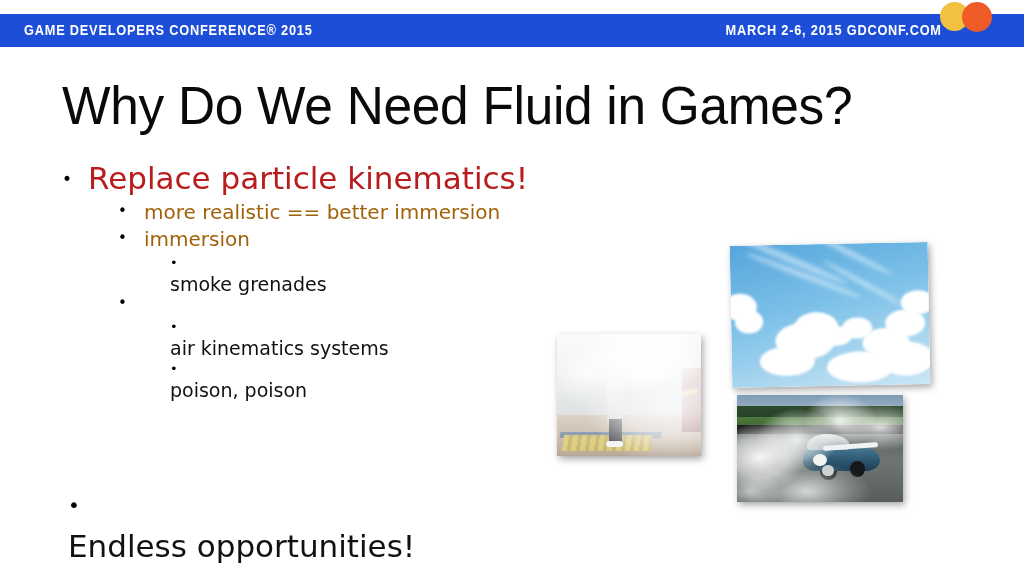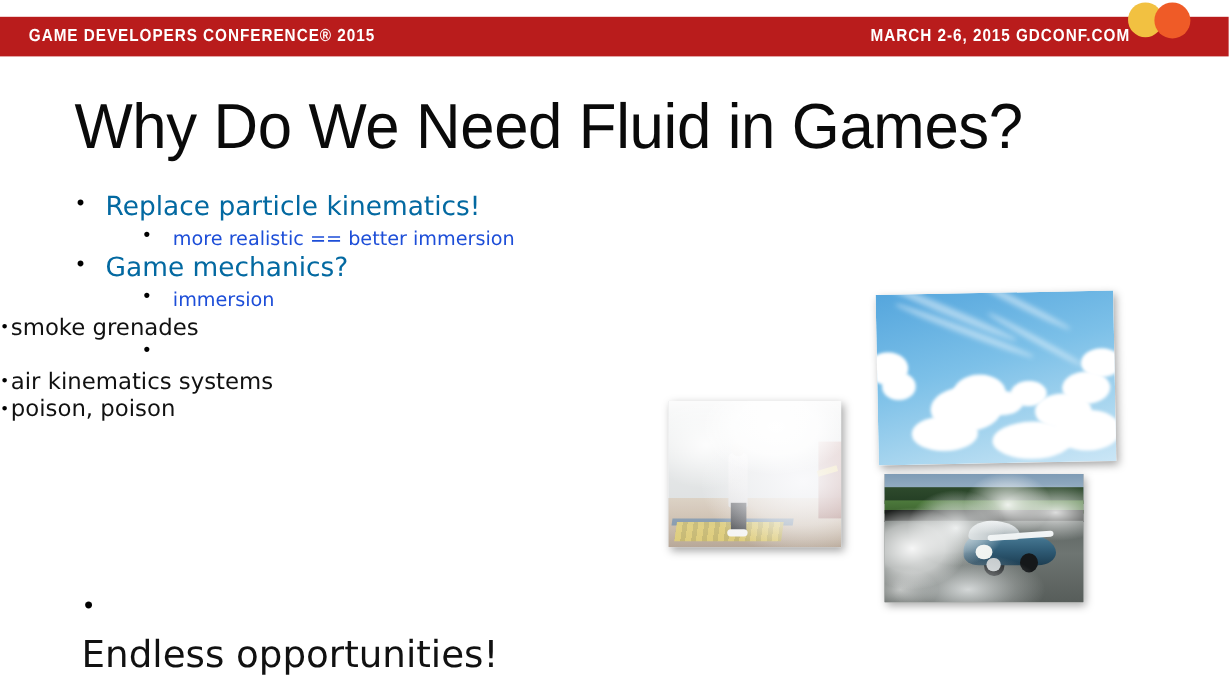--- a/index.html
+++ b/index.html
@@ -6,21 +6,21 @@
   html,body { width:1024px; height:570px; overflow:hidden; }
   body {
     background:#ffffff;
     font-family:"DejaVu Sans", sans-serif;
     position:relative;
   }
 
   
   .gdc-bar {
     position:absolute; left:0; top:14px; width:1024px; height:33px;
-    background:#b91c1c;
+    background:#1d4ed8;
     z-index:2;
   }
   .gdc-bar-left {
     position:absolute; left:24px; top:8px;
     color:#ffffff;
     font-family:"Liberation Sans Narrow","Liberation Sans", sans-serif;
     font-size:14.5px; font-weight:bold; letter-spacing:0.9px;
     transform:scaleX(0.88); transform-origin:left center;
     white-space:nowrap;
   }
@@ -58,32 +58,32 @@
   .bullets { position:absolute; left:0; top:160px; width:700px; }
 
   .bl { display:flex; align-items:baseline; white-space:nowrap; }
 
   
   .lvl1 { padding-left:62px; margin-bottom:4px; }
   .lvl1 .dot { width:26px; flex:0 0 26px; }
   .lvl1 .dot::before {
     content:"\2022"; font-size:17px; color:#000; position:relative; top:-4px;
   }
-  .lvl1 .txt { font-size:22px; color:#0369a1; font-family:"DejaVu Sans", sans-serif; }
+  .lvl1 .txt { font-size:31px; color:#b91c1c; font-family:"DejaVu Sans", sans-serif; }
 
   
   .lvl2 { padding-left:118px; margin-bottom:3px; }
   .lvl2 .dot { width:26px; flex:0 0 26px; }
   .lvl2 .dot::before {
     content:"\2022"; font-size:15px; color:#000; position:relative; top:-3px;
   }
-  .lvl2 .txt { font-size:16px; color:#1d4ed8; font-family:"DejaVu Sans", sans-serif; }
-
-  
-  .lvl3 { margin-bottom:1px; }
+  .lvl2 .txt { font-size:20px; color:#a16207; font-family:"DejaVu Sans", sans-serif; }
+
+  
+  .lvl3 { padding-left:170px; margin-bottom:1px;flex-direction:column; }
   .lvl3 .dot { width:9px; flex:0 0 9px; }
   .lvl3 .dot::before {
     content:"\2022"; font-size:13px; color:#000; position:relative; top:-2px;
   }
   .lvl3 .txt { font-size:19px; color:#111; font-family:"DejaVu Sans", sans-serif; }
 
   
   .final { position:absolute; left:0; top:498px; padding-left:68px; display:flex; align-items:baseline;flex-direction:column; }
   .final .dot { width:30px; flex:0 0 30px; }
   .final .dot::before { content:"\2022"; font-size:20px; color:#000; position:relative; top:-5px; }
@@ -264,24 +264,20 @@
   <div class="bl lvl1">
     <span class="dot"></span>
     <span class="txt">Replace particle kinematics!</span>
   </div>
 
   <div class="bl lvl2">
     <span class="dot"></span>
     <span class="txt">more realistic == better immersion</span>
   </div>
 
-  <div class="bl lvl1">
-    <span class="dot"></span>
-    <span class="txt">Game mechanics?</span>
-  </div>
 
   <div class="bl lvl2">
     <span class="dot"></span>
     <span class="txt">immersion</span>
   </div>
 
   <div class="bl lvl3">
     <span class="dot"></span>
     <span class="txt">smoke grenades</span>
   </div>

